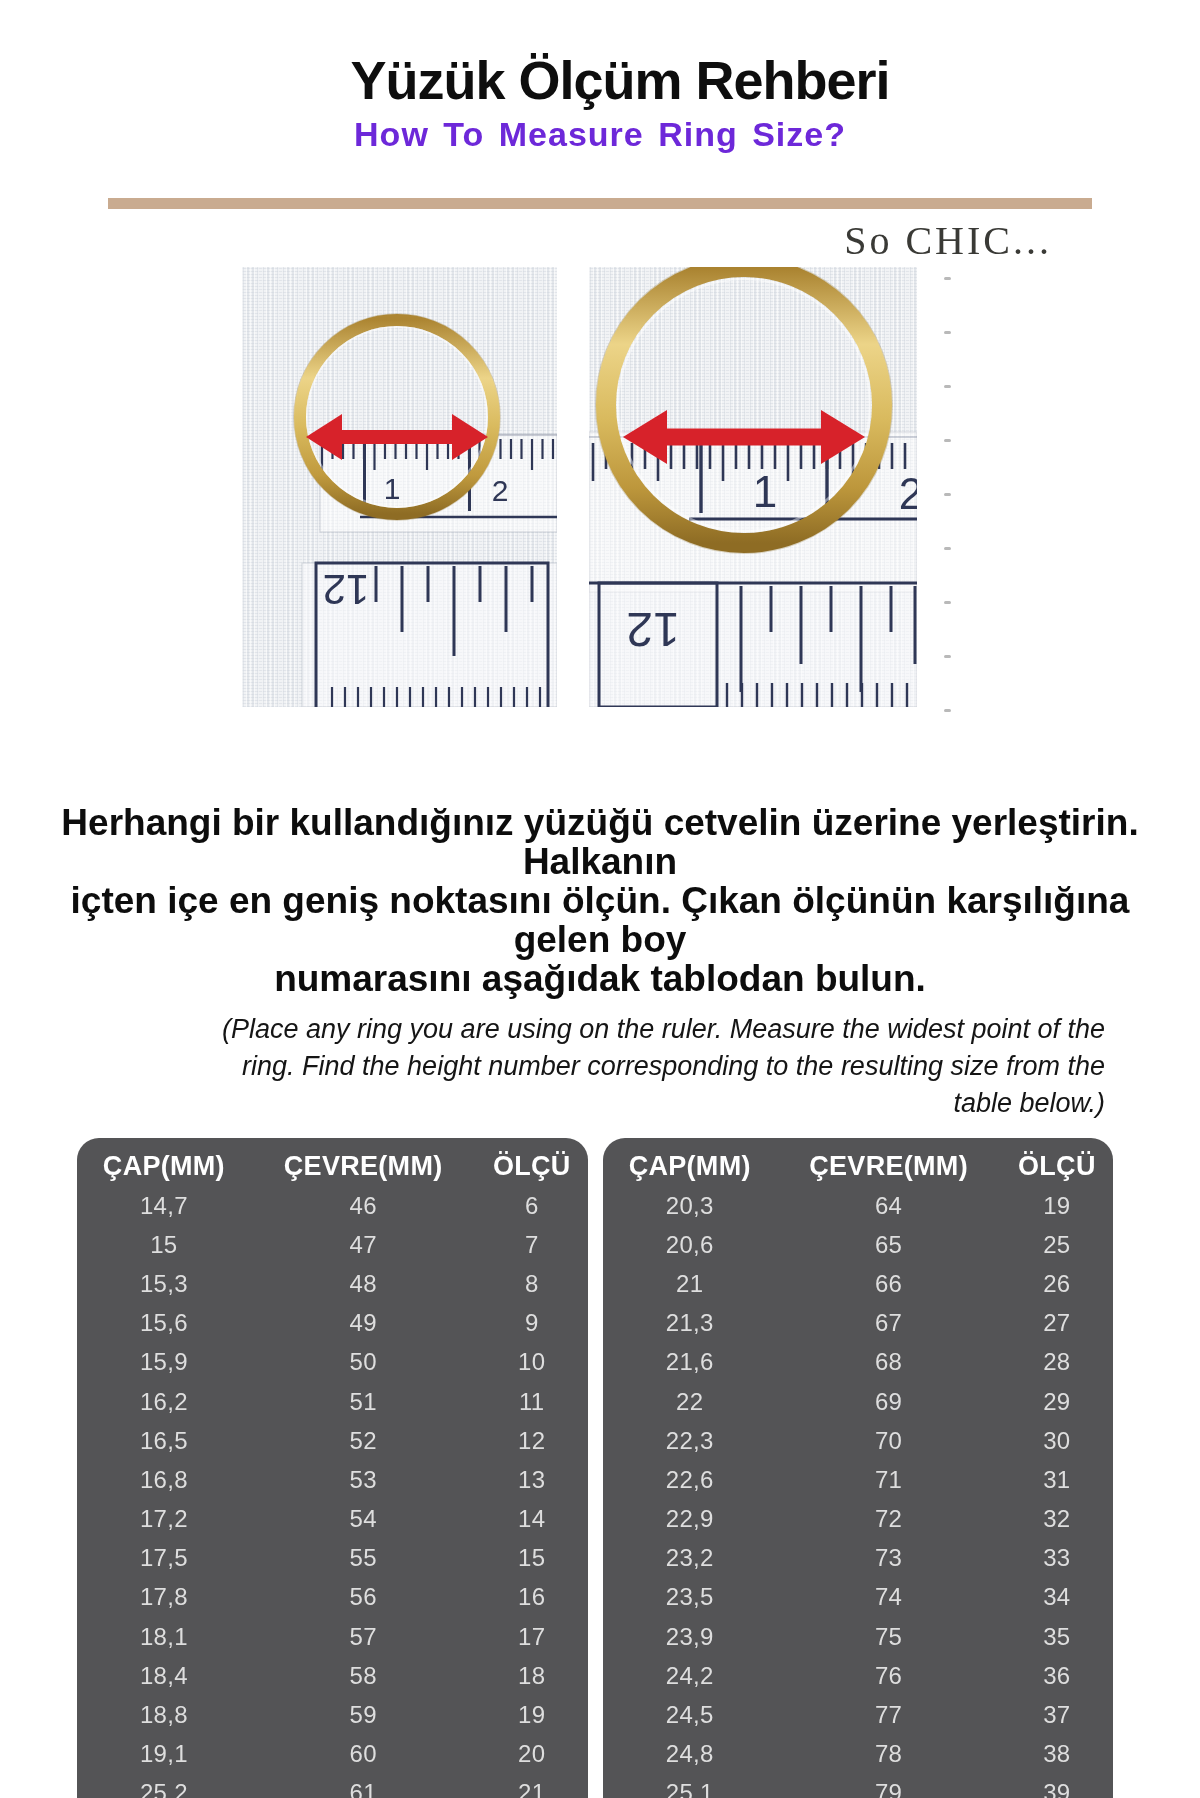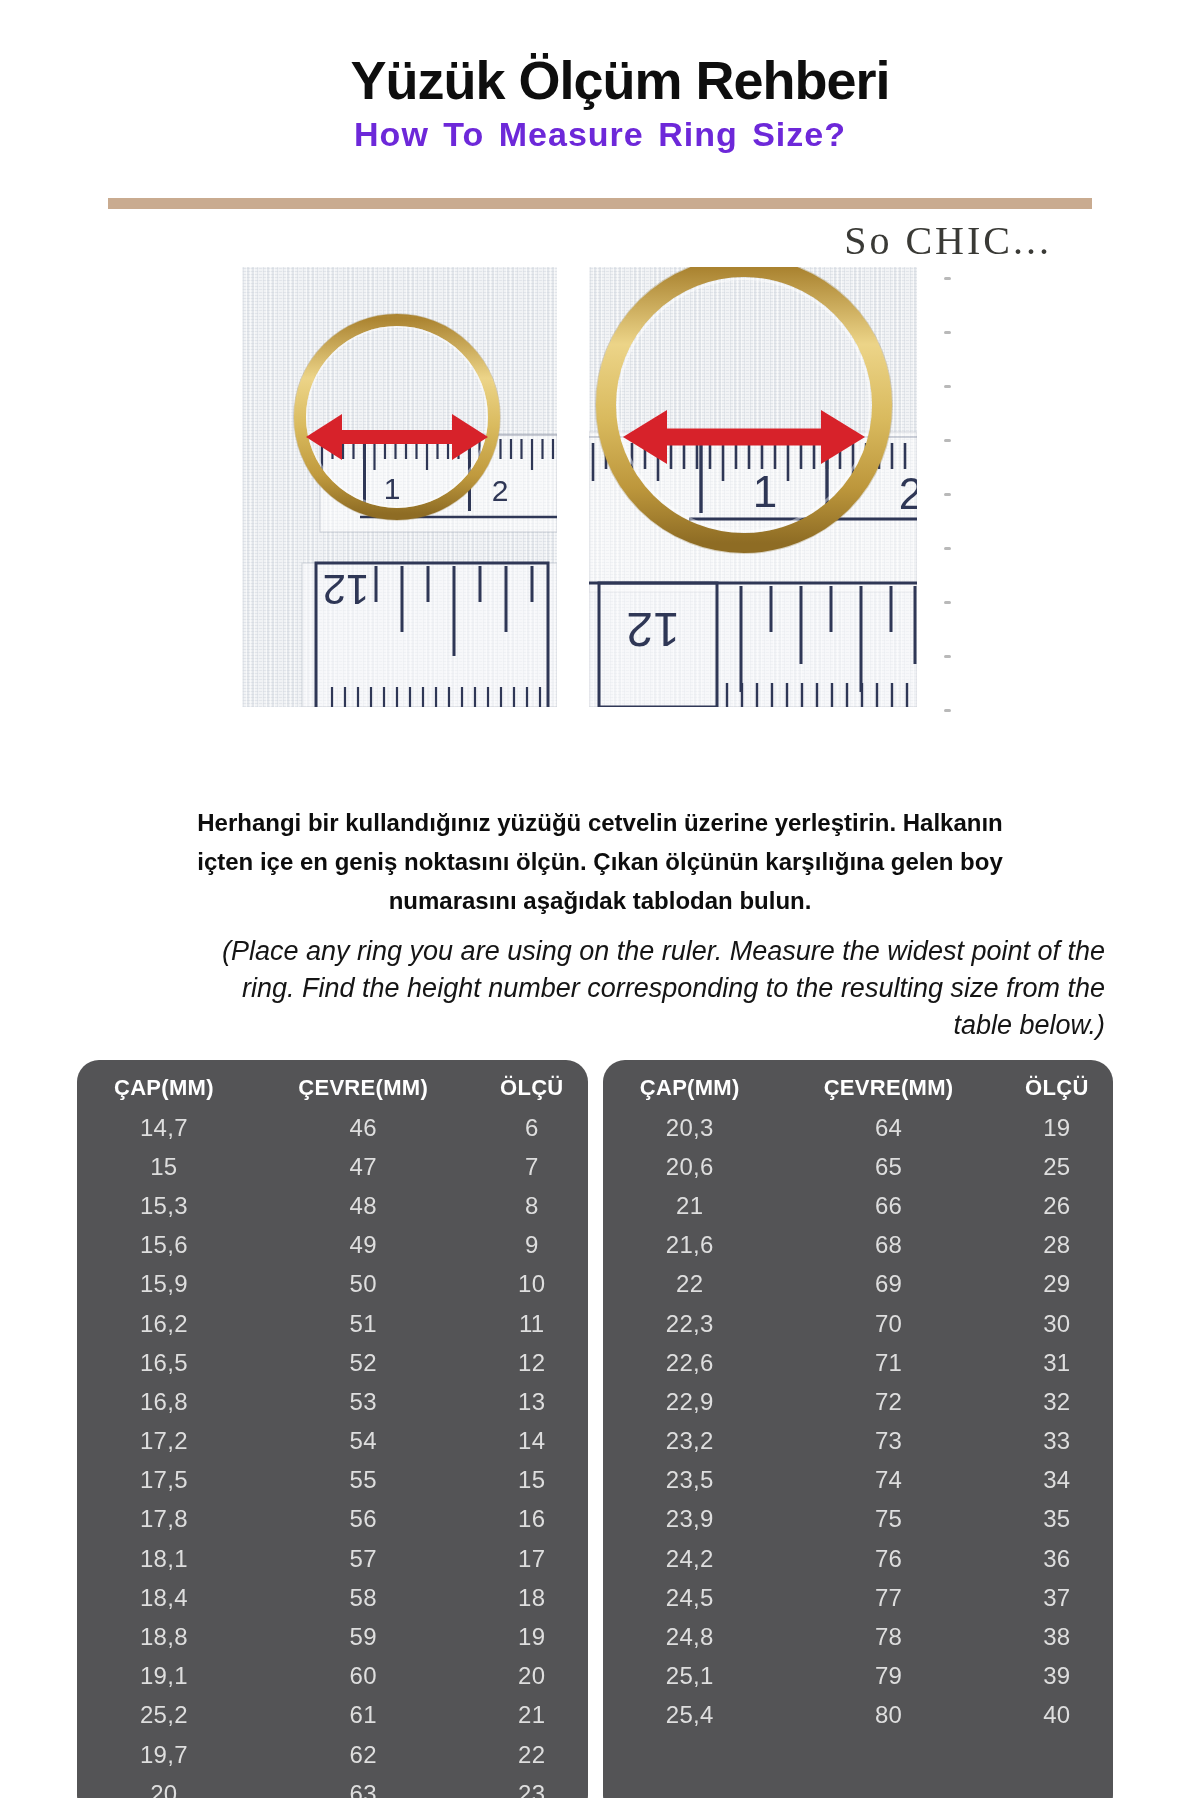--- a/index.html
+++ b/index.html
@@ -30,36 +30,36 @@
       repeating-linear-gradient(0deg, rgba(203,209,218,0.40) 0 1px, rgba(0,0,0,0) 1px 3px),
       repeating-linear-gradient(90deg, rgba(198,205,214,0.28) 0 2px, rgba(255,255,255,0.22) 2px 5px);
   }
   .photo-left{width:315px;}
   .photo-right{width:328px;margin-left:32px;}
   .photo svg{position:absolute;left:0;top:0;display:block;}
   .dots{display:flex;flex-direction:column;margin:10px 0 0 27px;}
   .dot{width:7px;height:3px;background:#b9b9b9;border-radius:2px;margin-bottom:51px;}
   .instr-tr{
     margin:40px auto 0;width:1090px;text-align:center;
-    font-size:24px;font-weight:bold;color:#0d0d0d;line-height:39px;
+    font-size:37px;font-weight:bold;color:#0d0d0d;line-height:39px;
   }
   .instr-en{
     margin:13px auto 0;width:1010px;text-align:right;
     font-size:27px;font-style:italic;color:#151515;line-height:37px;
   }
   .tables{margin:16px 0 0 77px;display:flex;}
   .size-table{
     width:511px;height:757px;background:#545456;border-radius:22px;
     padding-top:8px;box-sizing:border-box;overflow:hidden;
   }
   .size-table.right{width:510px;margin-left:15px;}
   .trow{display:grid;grid-template-columns:34% 44% 22%;height:39.2px;align-items:center;}
   .trow.thead{height:40px;}
   .tcell{text-align:center;font-size:24px;color:#dedede;letter-spacing:0.3px;}
-  .thead .tcell{color:#ffffff;font-weight:bold;font-size:22px;}
+  .thead .tcell{color:#ffffff;font-weight:bold;font-size:27px;}
 </style>
 </head>
 <body>
 
 <div class="page">
 
   <h1 class="title">Yüzük Ölçüm Rehberi</h1>
   <h2 class="subtitle">How To Measure Ring Size?</h2>
 
   <div class="divider"></div>
@@ -387,20 +387,25 @@
           <div class="tcell">20,6</div>
           <div class="tcell">65</div>
           <div class="tcell">25</div>
         </div>
         <div class="trow">
           <div class="tcell">21</div>
           <div class="tcell">66</div>
           <div class="tcell">26</div>
         </div>
         <div class="trow">
+          <div class="tcell">21,3</div>
+          <div class="tcell">67</div>
+          <div class="tcell">27</div>
+        </div>
+        <div class="trow">
           <div class="tcell">21,6</div>
           <div class="tcell">68</div>
           <div class="tcell">28</div>
         </div>
         <div class="trow">
           <div class="tcell">22</div>
           <div class="tcell">69</div>
           <div class="tcell">29</div>
         </div>
         <div class="trow">

